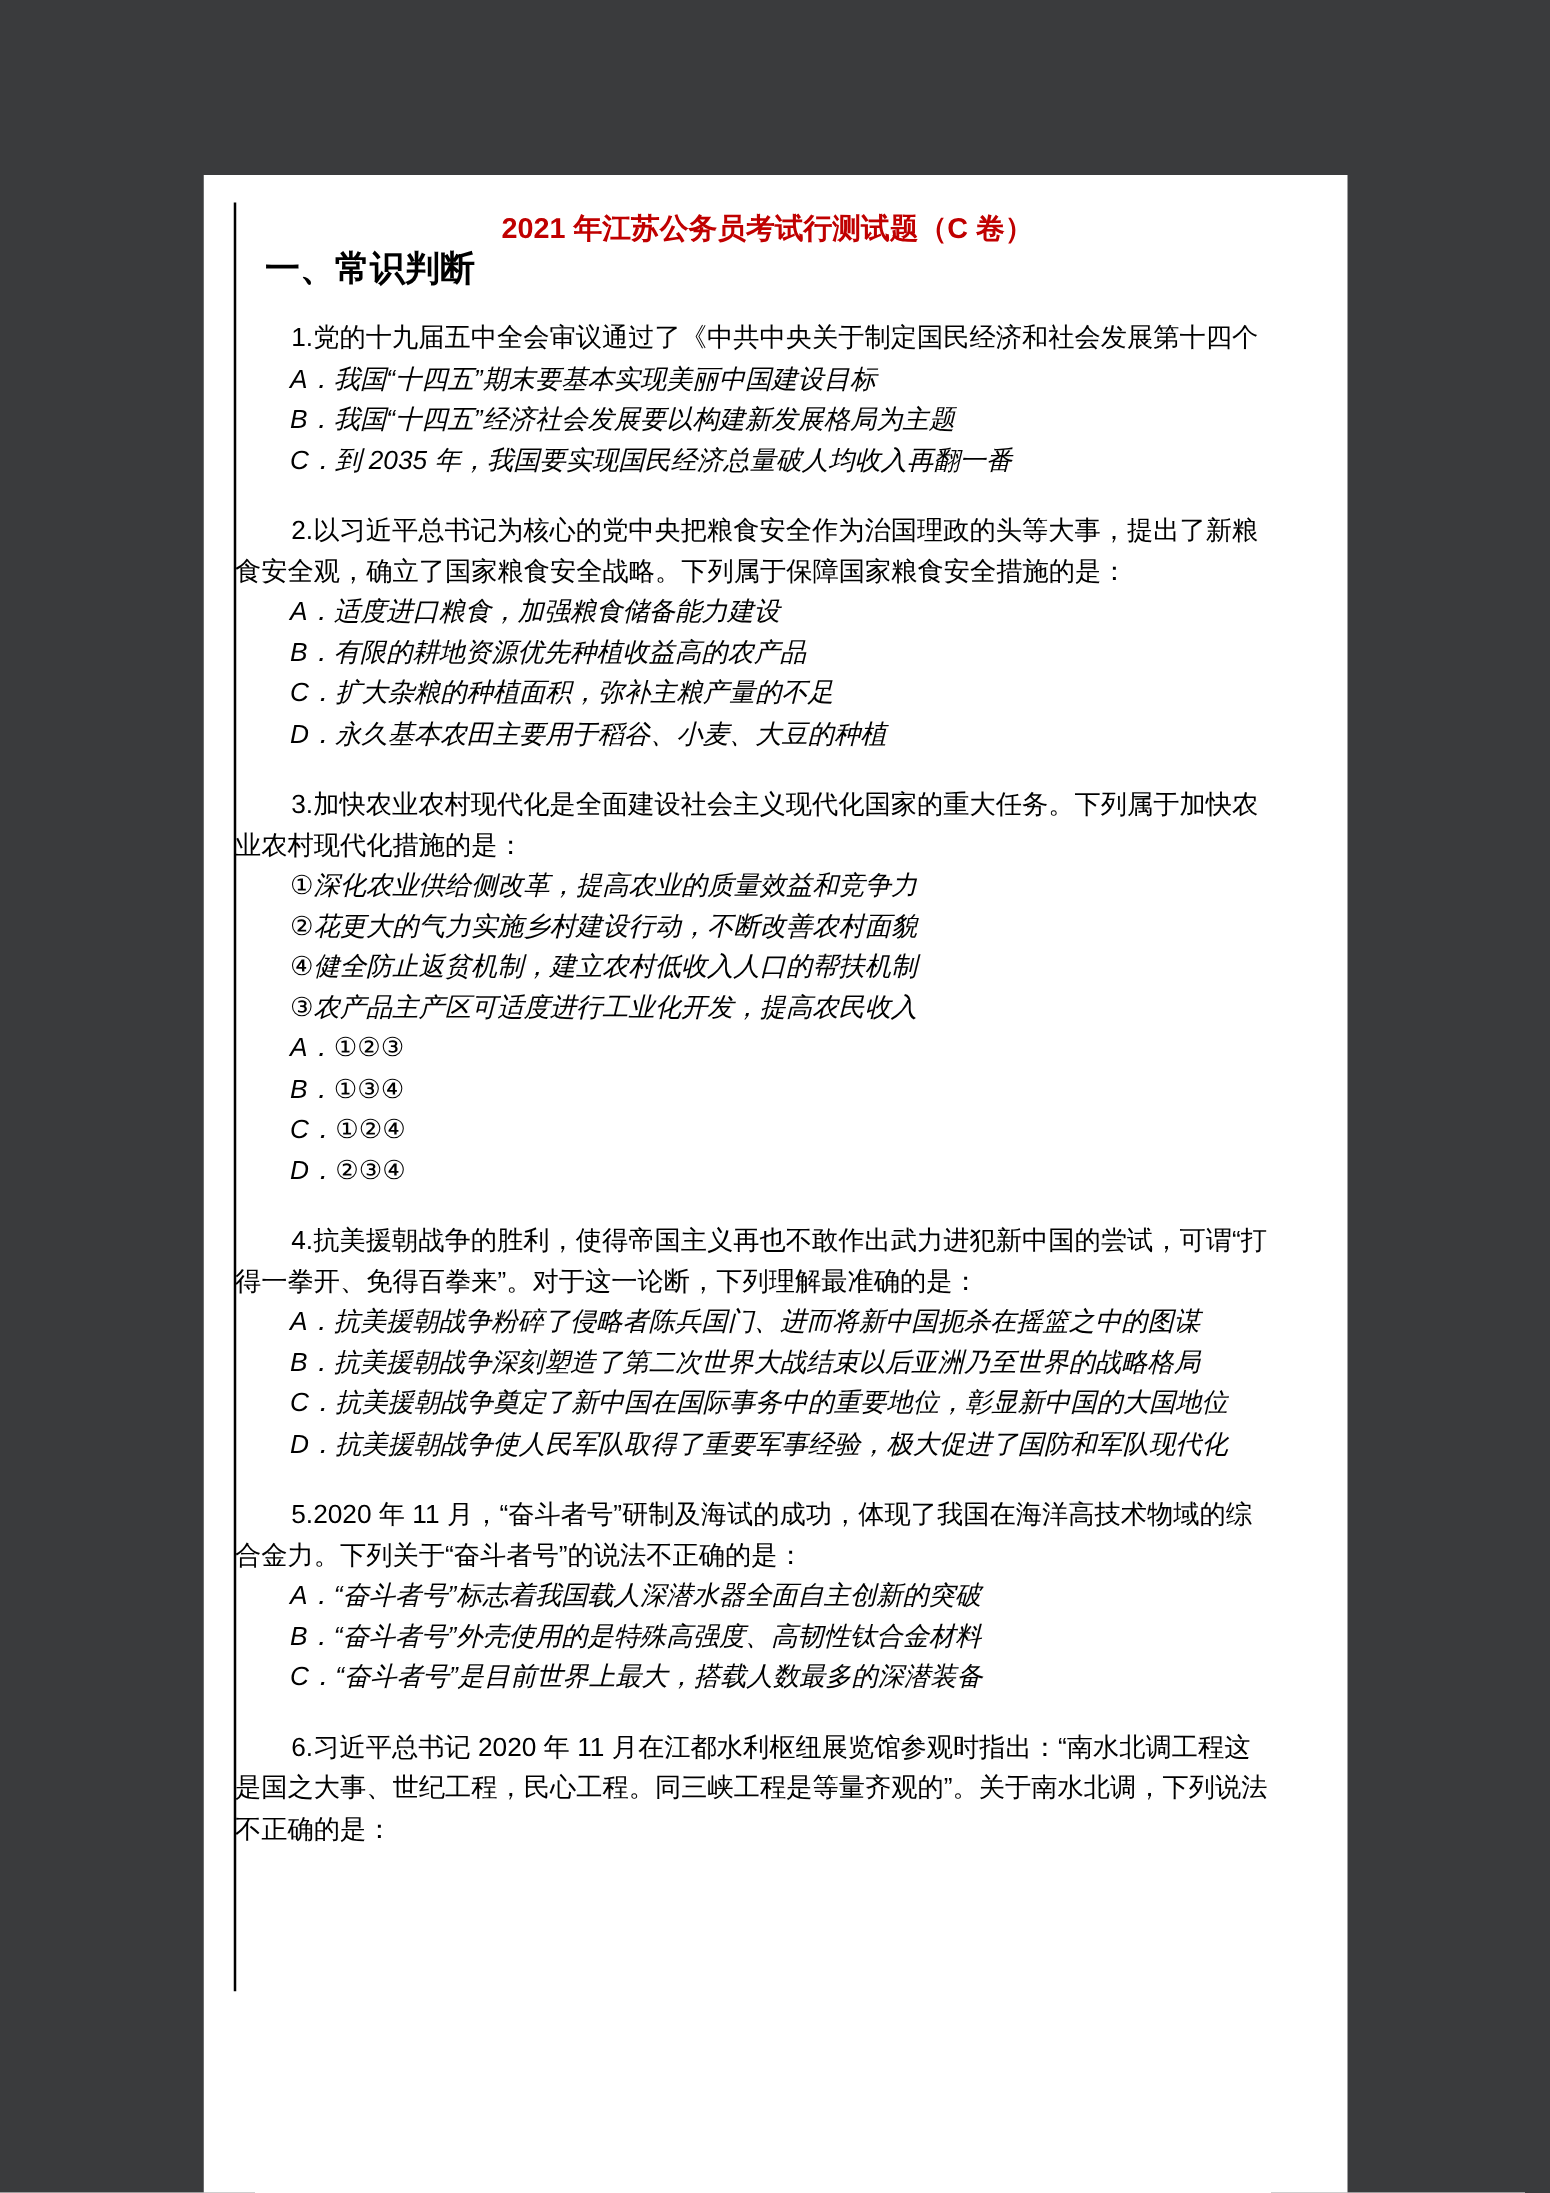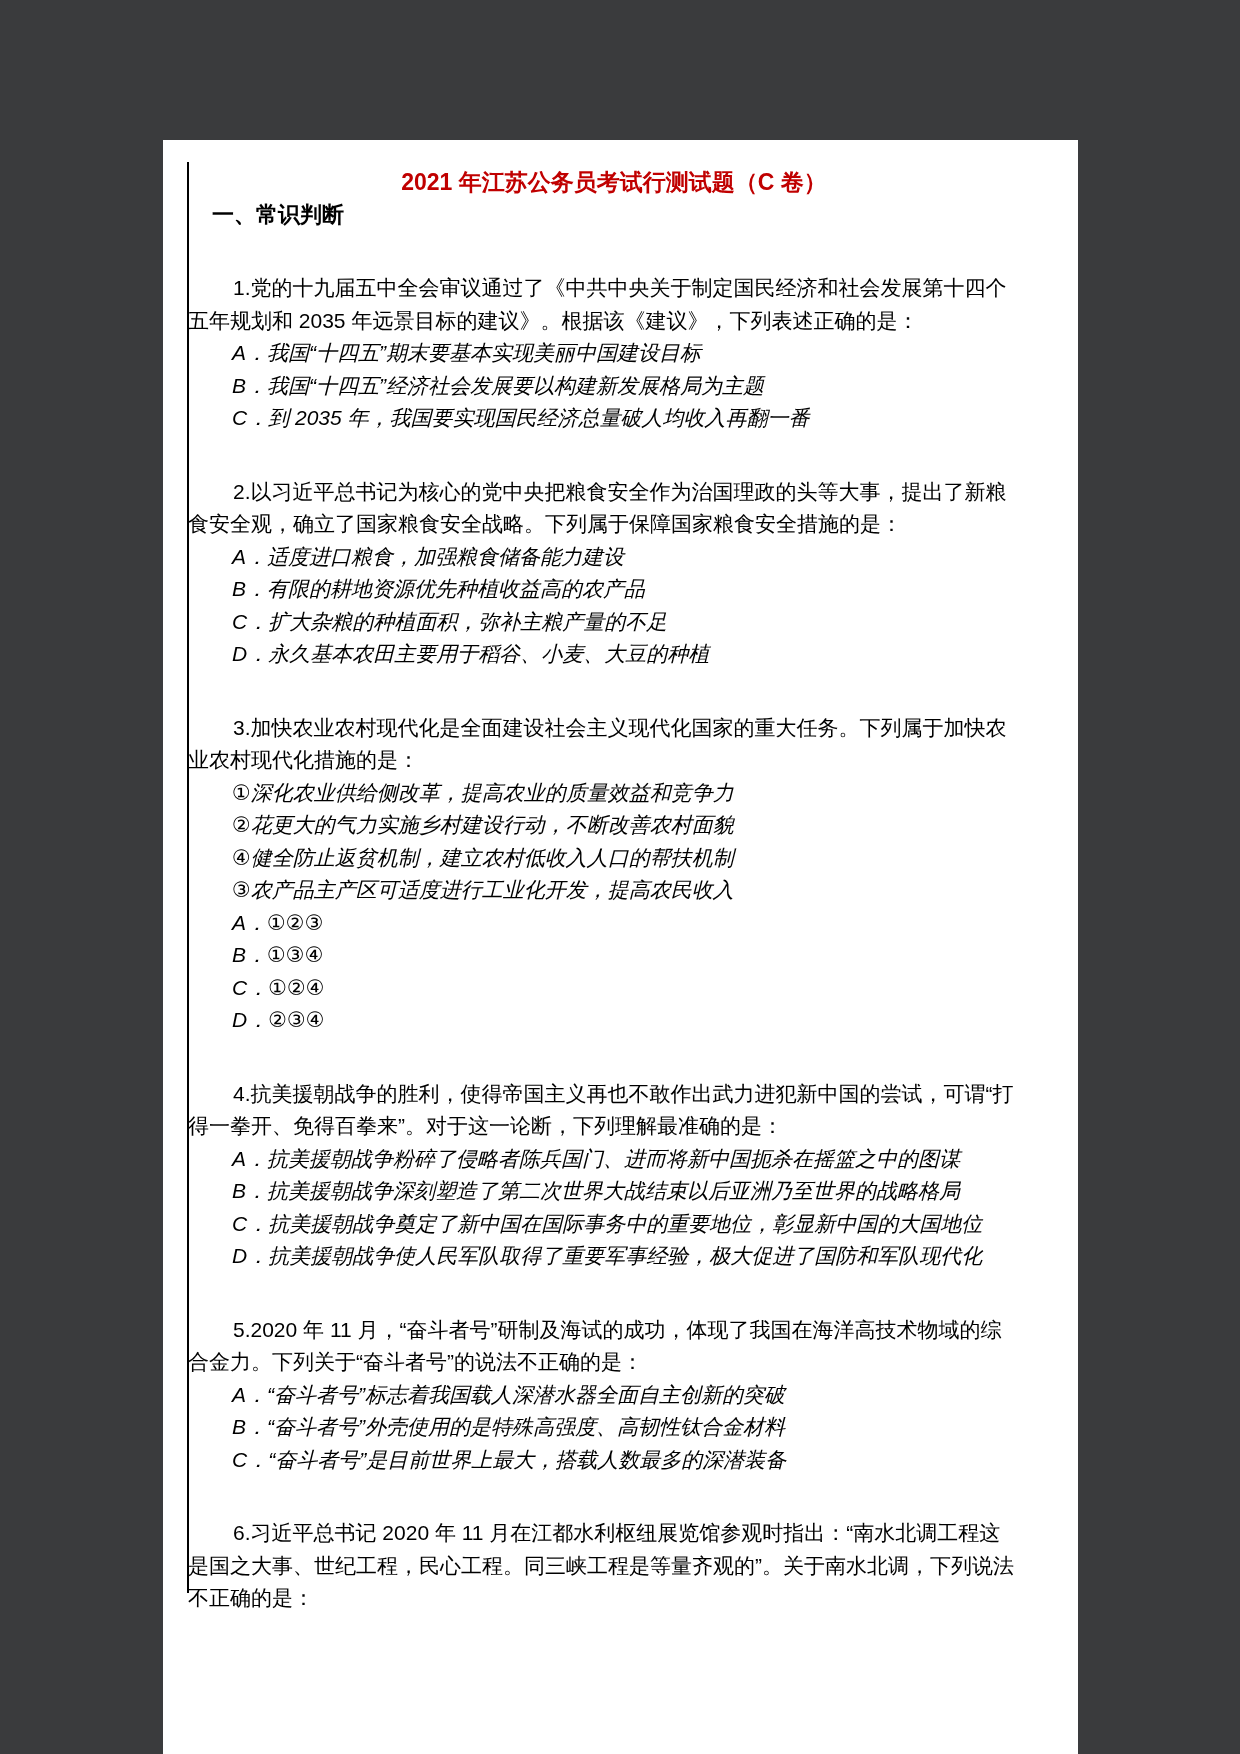--- a/index.html
+++ b/index.html
@@ -47,26 +47,26 @@
   .doc-title {
     font-size: 23px;
     font-weight: bold;
     text-align: center;
     line-height: 32.5px;
     white-space: nowrap;
   }
   .section-heading {
     font-weight: bold;
     padding-left: 24px;
-    font-size: 22px;
+    font-size: 28px;
     line-height: 32.5px;
     white-space: nowrap;
   }
   .question {
-    margin-top: 41px;
+    margin-top: 24px;
   }
   .ln {
     line-height: 32.5px;
     white-space: nowrap;
   }
   .ln.first { padding-left: 45px; }
   .ln.cont  { padding-left: 0; }
   .ln.opt   { padding-left: 44px; font-style: italic; }
 </style>
 </head>
@@ -74,21 +74,20 @@
 
 <div class="canvas" style="background: rgb(58, 59, 61);">
   <div class="page" style="background: rgb(255, 255, 255);">
     <div class="boundary-line" style="background: rgb(0, 0, 0);"></div>
     <div class="content" style="color: rgb(0, 0, 0);">
       <div class="doc-title" style="color: rgb(192, 0, 0);">2021 年江苏公务员考试行测试题（C 卷）</div>
       <div class="section-heading">一、常识判断</div>
       <div id="questions">
           <div class="question">
             <div class="ln first">1.党的十九届五中全会审议通过了《中共中央关于制定国民经济和社会发展第十四个</div>
-            <div class="ln cont">五年规划和 2035 年远景目标的建议》。根据该《建议》，下列表述正确的是：</div>
             <div class="ln opt">A．我国“十四五”期末要基本实现美丽中国建设目标</div>
             <div class="ln opt">B．我国“十四五”经济社会发展要以构建新发展格局为主题</div>
             <div class="ln opt">C．到 2035 年，我国要实现国民经济总量破人均收入再翻一番</div>
           </div>
           <div class="question">
             <div class="ln first">2.以习近平总书记为核心的党中央把粮食安全作为治国理政的头等大事，提出了新粮</div>
             <div class="ln cont">食安全观，确立了国家粮食安全战略。下列属于保障国家粮食安全措施的是：</div>
             <div class="ln opt">A．适度进口粮食，加强粮食储备能力建设</div>
             <div class="ln opt">B．有限的耕地资源优先种植收益高的农产品</div>
             <div class="ln opt">C．扩大杂粮的种植面积，弥补主粮产量的不足</div>

